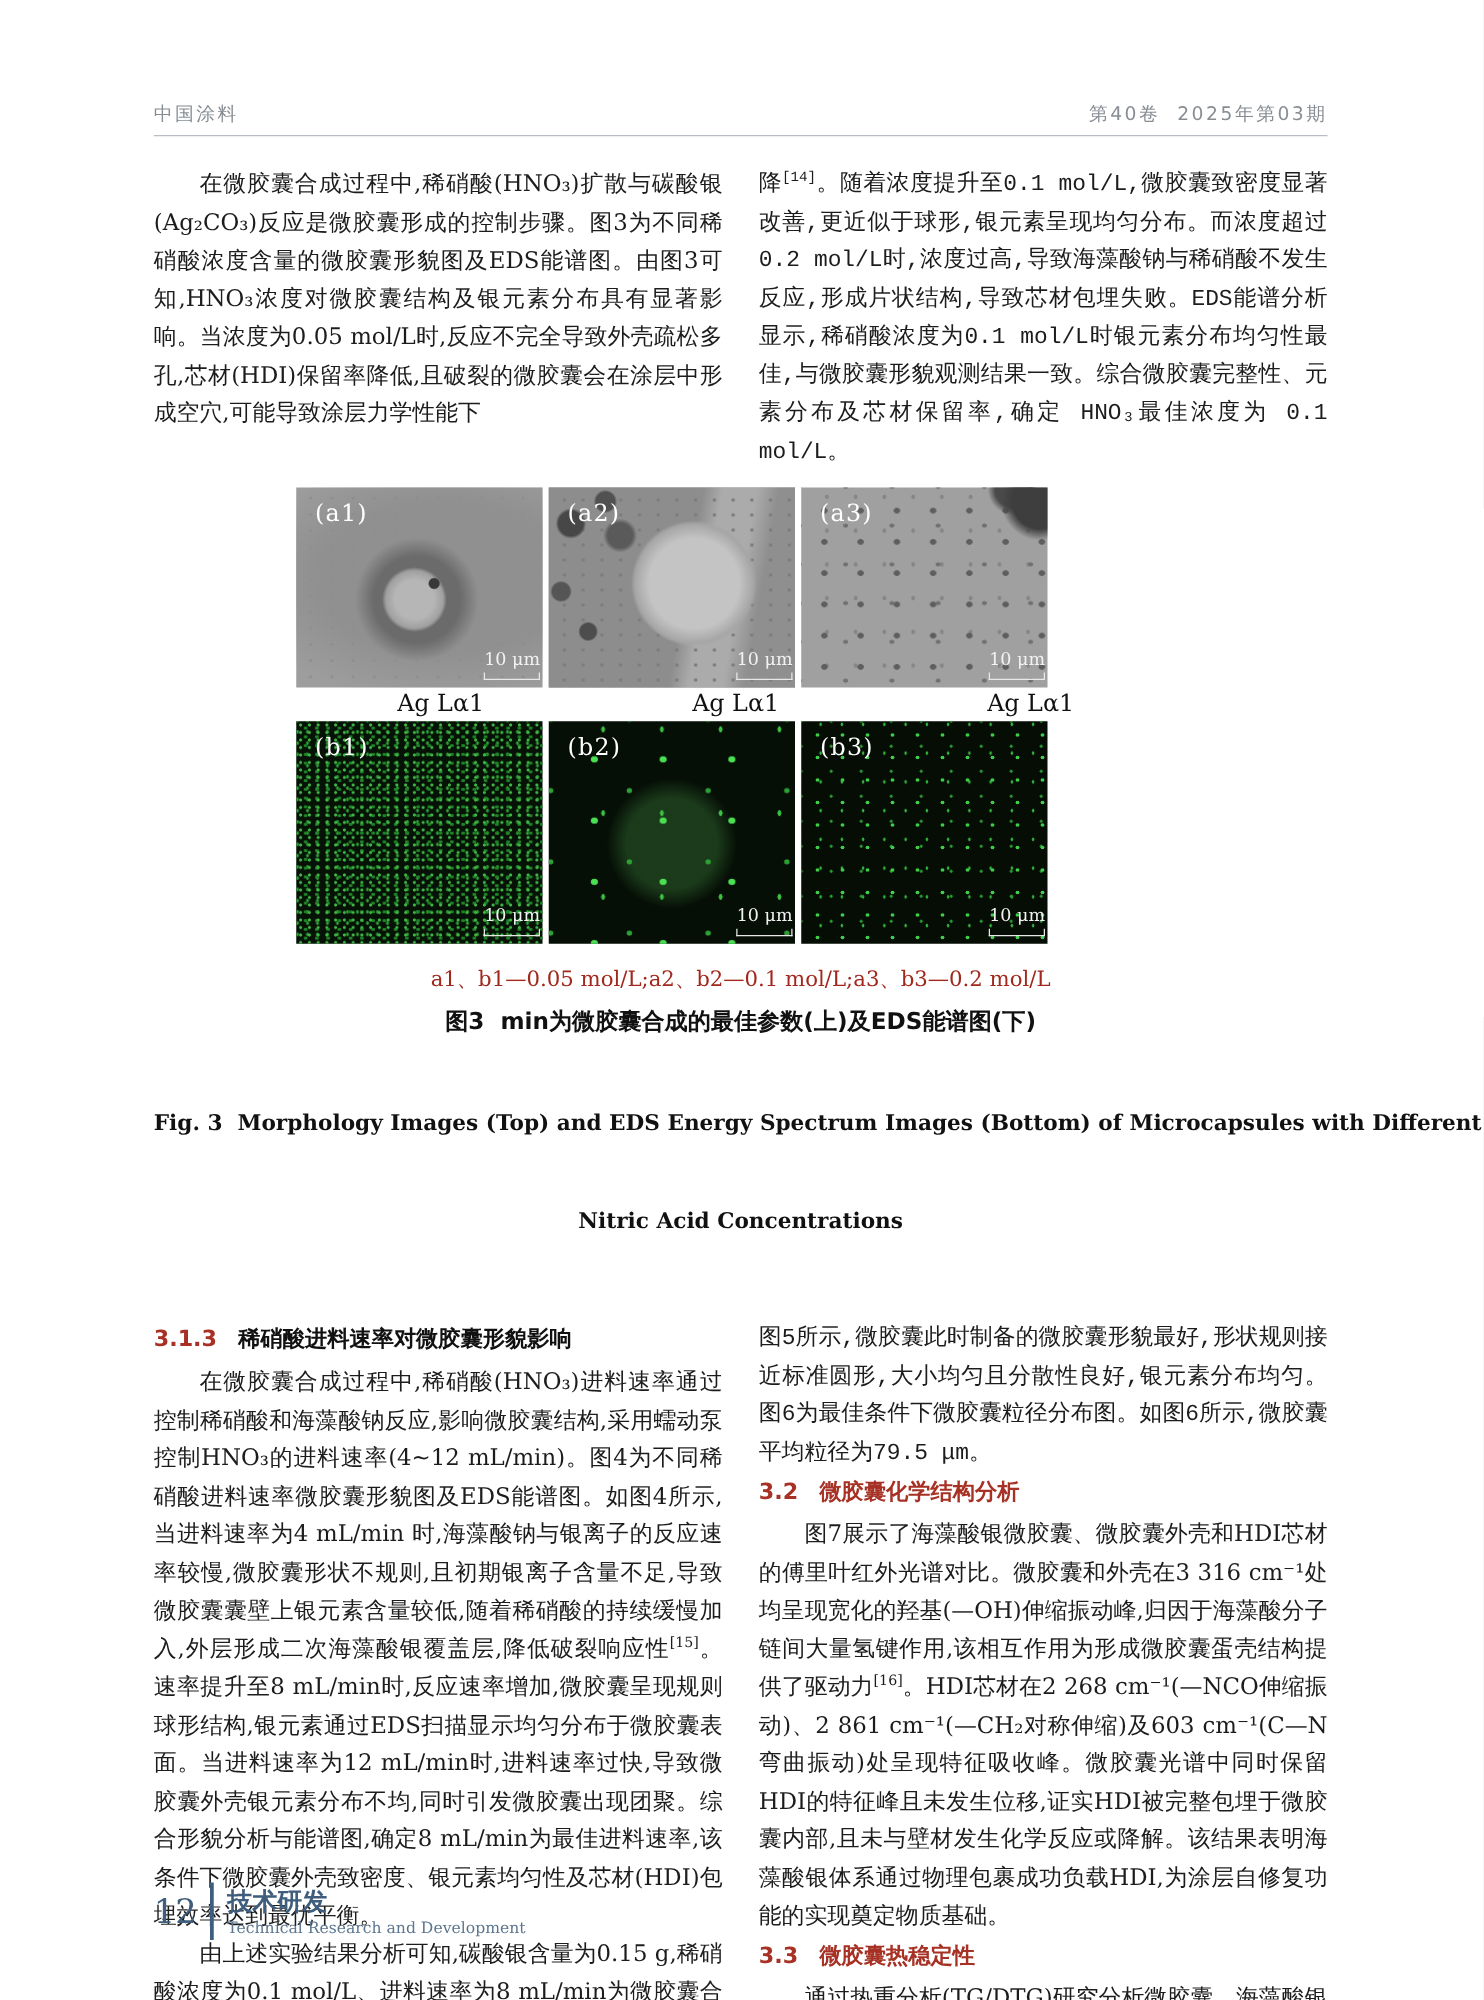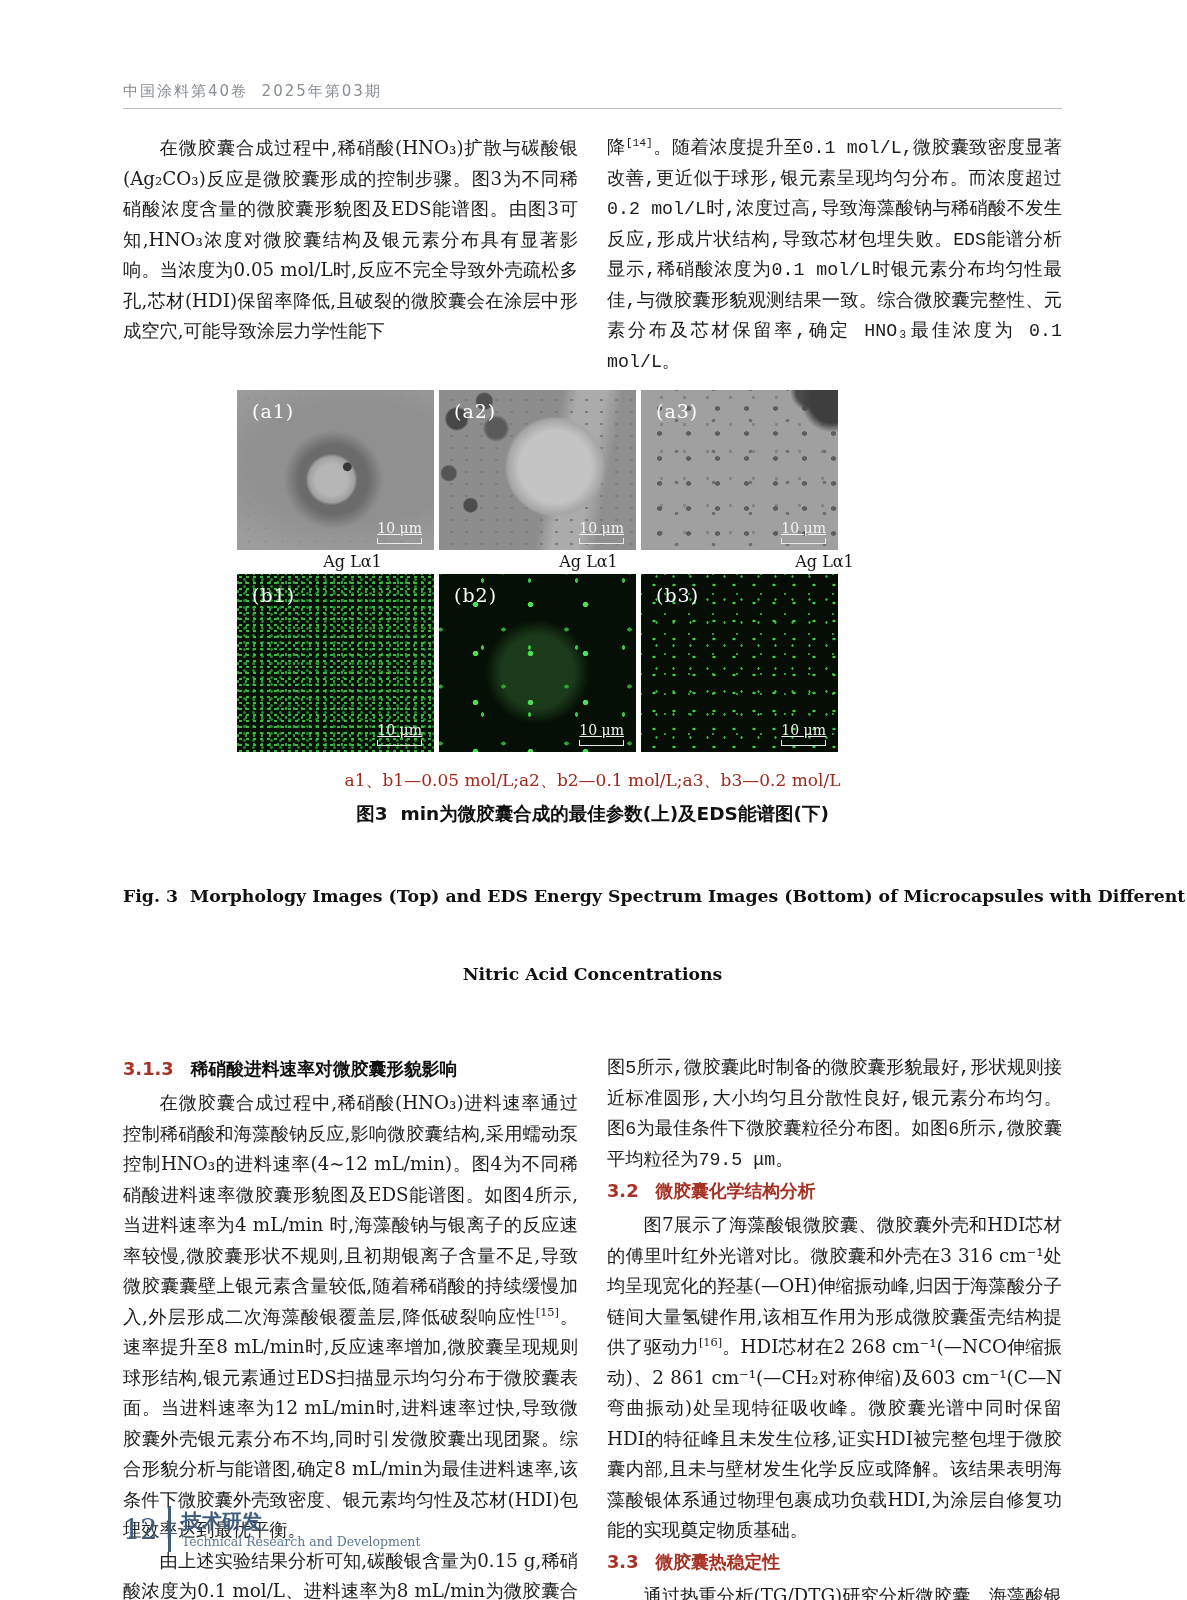--- a/index.html
+++ b/index.html
@@ -9,21 +9,21 @@
     margin:0 auto;
     background:#ffffff;
     overflow:hidden;
     font-family:"DejaVu Serif","Liberation Serif",serif;
     color:#1c1c1c;
   }
   .content{padding:0 125px 0 123px;}
 
   
   .pg-header{
-    display:flex;align-items:flex-end;
+    display:flex;justify-content:space-between;align-items:flex-end;
     padding-top:82px;
     font-family:"DejaVu Sans","Liberation Sans",sans-serif;
     font-size:15px;color:#878d93;letter-spacing:2px;
   }
   .pg-header span{white-space:pre;}
   .header-rule{border:none;border-top:1.5px solid #b7bdc2;margin:7px 0 0 0;}
 
   
   .cols{display:flex;gap:29px;margin-top:24px;}
   .col{width:455px;}
@@ -46,25 +46,25 @@
 
   
   .fig{width:703px;margin:13px 0 0 114px;}
   .fig-row{display:flex;gap:5px;}
   .panel{position:relative;width:197px;height:160px;overflow:hidden;}
   .panel.eds{height:178px;}
   .plabel{
     position:absolute;top:10px;left:15px;
     color:#ffffff;font-size:19px;letter-spacing:1px;
   }
-  .scale{position:absolute;right:12px;bottom:6px;color:#f2f2f2;font-size:14px;text-align:center;line-height:16px;text-decoration:underline;}
+  .scale{position:absolute;right:2px;bottom:6px;color:#f2f2f2;font-size:14px;text-align:center;line-height:16px;}
   .scale-bracket{height:5px;margin-top:2px;border-left:1.5px solid #e8e8e8;border-right:1.5px solid #e8e8e8;border-bottom:1.5px solid #e8e8e8;}
 
   .maprow{display:flex;gap:5px;}
-  .maplabel{width:231px;text-align:center;font-size:16px;padding:2px 0 3px 0;color:#111;}
+  .maplabel{width:231px;text-align:center;font-size:19px;padding:2px 0 3px 0;color:#111;}
 
   
   .sem1{background:
     radial-gradient(circle 7px at 56% 48%, #383838 0 55%, rgba(0,0,0,0) 70%),
     radial-gradient(circle 37px at 48% 56%, #b6b6b6 0 42%, #a0a0a0 62%, rgba(0,0,0,0) 70%),
     radial-gradient(circle 62px at 49% 56%, #6b6b6b 0 56%, rgba(0,0,0,0) 80%),
     radial-gradient(#8e8e8e 1.1px, rgba(0,0,0,0) 1.5px) 3px 2px/17px 13px,
     radial-gradient(ellipse 170px 100px at 60% 45%, #909090 0 60%, rgba(0,0,0,0) 100%),
     #9d9d9d;}
   .sem2{background:

